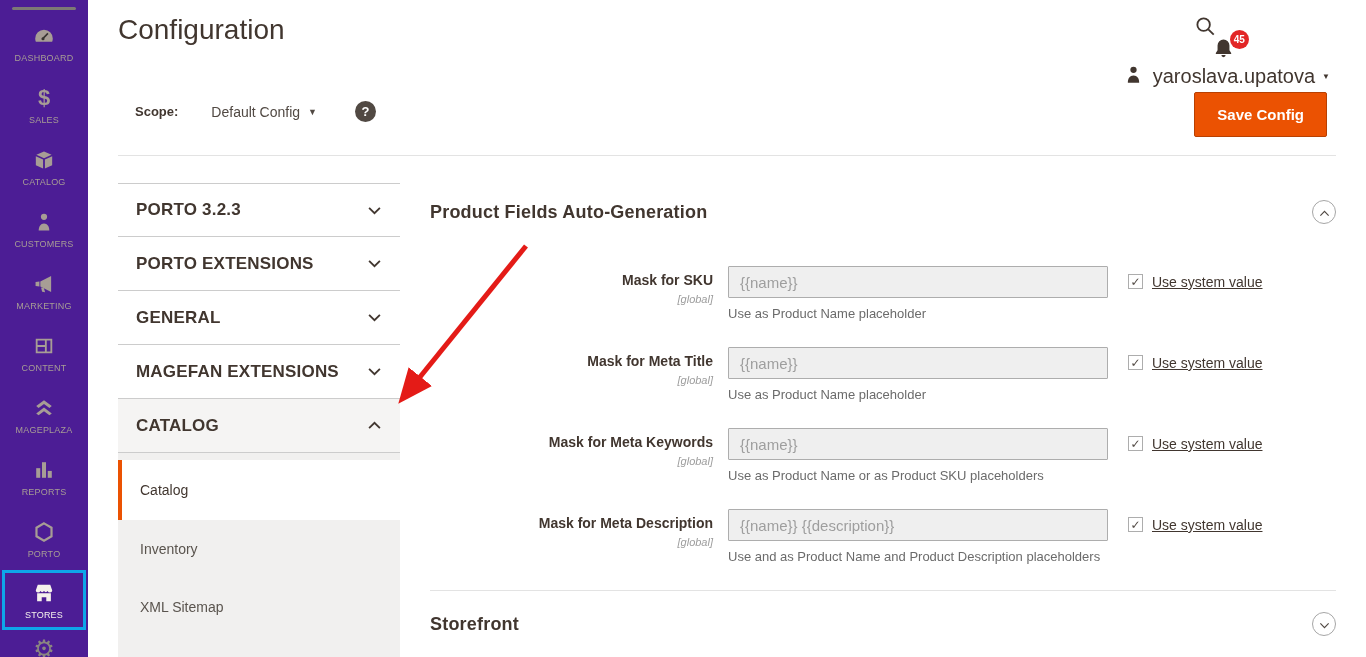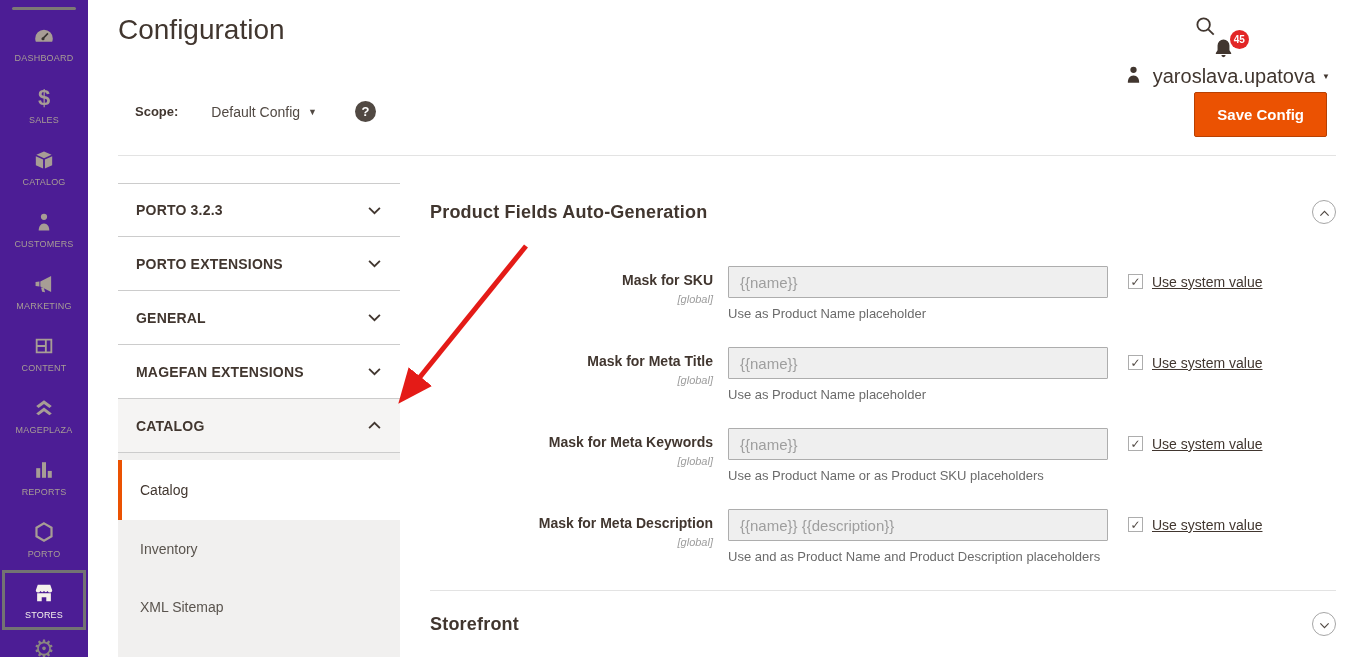--- a/index.html
+++ b/index.html
@@ -9,21 +9,21 @@
     font-family:"Liberation Sans","DejaVu Sans",sans-serif; color:#41362f;
   }
   
   .sidebar { position:absolute; left:0; top:0; bottom:0; width:88px; background:#4c1d95; z-index:6; }
   .logo-line { height:3px; width:64px; margin:7px auto 2px; background:#7d7975; border-radius:2px; }
   .side-item { height:62px; display:flex; flex-direction:column; align-items:center; justify-content:center; gap:5px; color:#a79d95; cursor:pointer; }
   .side-icon { width:24px; height:24px; display:flex; align-items:center; justify-content:center; }
   .side-icon svg { width:22px; height:22px; }
   .side-icon .glyph { font-size:22px; font-weight:700; line-height:1; }
   .side-label { font-size:9px; letter-spacing:.2px; }
-  .side-item.annotated { border:3px solid #737373; margin:0 2px; height:60px; color:#f5f1ec; }
+  .side-item.annotated { border:3px solid #0ea5e9; margin:0 2px; height:60px; color:#f5f1ec; }
   .gear-item { height:34px; display:flex; align-items:center; justify-content:center; color:#8a8581; font-size:24px; cursor:pointer; margin-top:2px; }
   
   .page-title { position:absolute; left:118px; top:14px; font-size:28px; font-weight:400; color:#41362f; }
   .header-actions { position:absolute; top:15px; right:36px; display:flex; align-items:center; z-index:4;flex-direction:column; }
   .icon-btn { display:flex; align-items:center; justify-content:center; cursor:pointer; color:#41362f; }
   .search-btn svg { width:22px; height:22px; }
   .bell-wrap { position:relative; margin-left:36px; cursor:pointer; }
   .bell-wrap svg { width:23px; height:23px; }
   .badge { position:absolute; top:-7px; right:-14px; min-width:19px; height:19px; padding:0 4px; background:#e22626; border-radius:10px; color:#fff; font-size:10px; font-weight:700; display:flex; align-items:center; justify-content:center; }
   .user-wrap { display:flex; align-items:center; margin-left:42px; cursor:pointer; }
@@ -37,21 +37,21 @@
   .scope-value { font-size:14px; color:#514943; }
   .scope-caret { font-size:9px; color:#514943; margin-left:8px; }
   .help-btn { width:21px; height:21px; margin-left:38px; border-radius:50%; background:#514943; color:#fff; font-size:13px; font-weight:700; display:flex; align-items:center; justify-content:center; cursor:pointer; }
   .save-btn { position:absolute; top:92px; right:39px; height:45px; padding:0 22px; background:#eb5202; border:1px solid #b84002; border-radius:2px; color:#fff; font-size:15px; font-weight:700; font-family:inherit; cursor:pointer; z-index:3; }
   .hr-main { position:absolute; left:118px; right:30px; top:155px; height:1px; background:#e3e3e3; }
   
   .config-nav { position:absolute; left:118px; top:183px; width:282px; z-index:2; }
   .acc-item { height:54px; border-bottom:1px solid #ccc; display:flex; align-items:center; justify-content:space-between; padding:0 18px; background:#fff; cursor:pointer; }
   .acc-item:first-child { border-top:1px solid #ccc; }
   .acc-item.expanded { background:#f5f4f3; }
-  .acc-label { font-size:14px; font-weight:700; color:#41362f; letter-spacing:.2px; }
+  .acc-label { font-size:17px; font-weight:700; color:#41362f; letter-spacing:.2px; }
   .acc-chevron { color:#41362f; display:flex; }
   .acc-chevron svg { width:15px; height:9px; }
   .sub-panel { background:#f1f0ef; padding-top:7px; height:204px; }
   .sub-item { height:58px; display:flex; align-items:center; padding-left:22px; font-size:14px; color:#5a544e; cursor:pointer; }
   .sub-item.active { background:#fff; border-left:4px solid #eb5202; padding-left:18px; color:#41362f; height:60px; }
   
   .main { position:absolute; left:430px; top:200px; width:906px; z-index:2; }
   .section-head { display:flex; justify-content:space-between; align-items:center; }
   .section-title { font-size:18px; font-weight:600; color:#41362f; letter-spacing:.2px; }
   .collapse-btn { width:24px; height:24px; border:1px solid #a6a6a6; border-radius:50%; background:#fff; display:flex; align-items:center; justify-content:center; cursor:pointer; color:#514943; }

